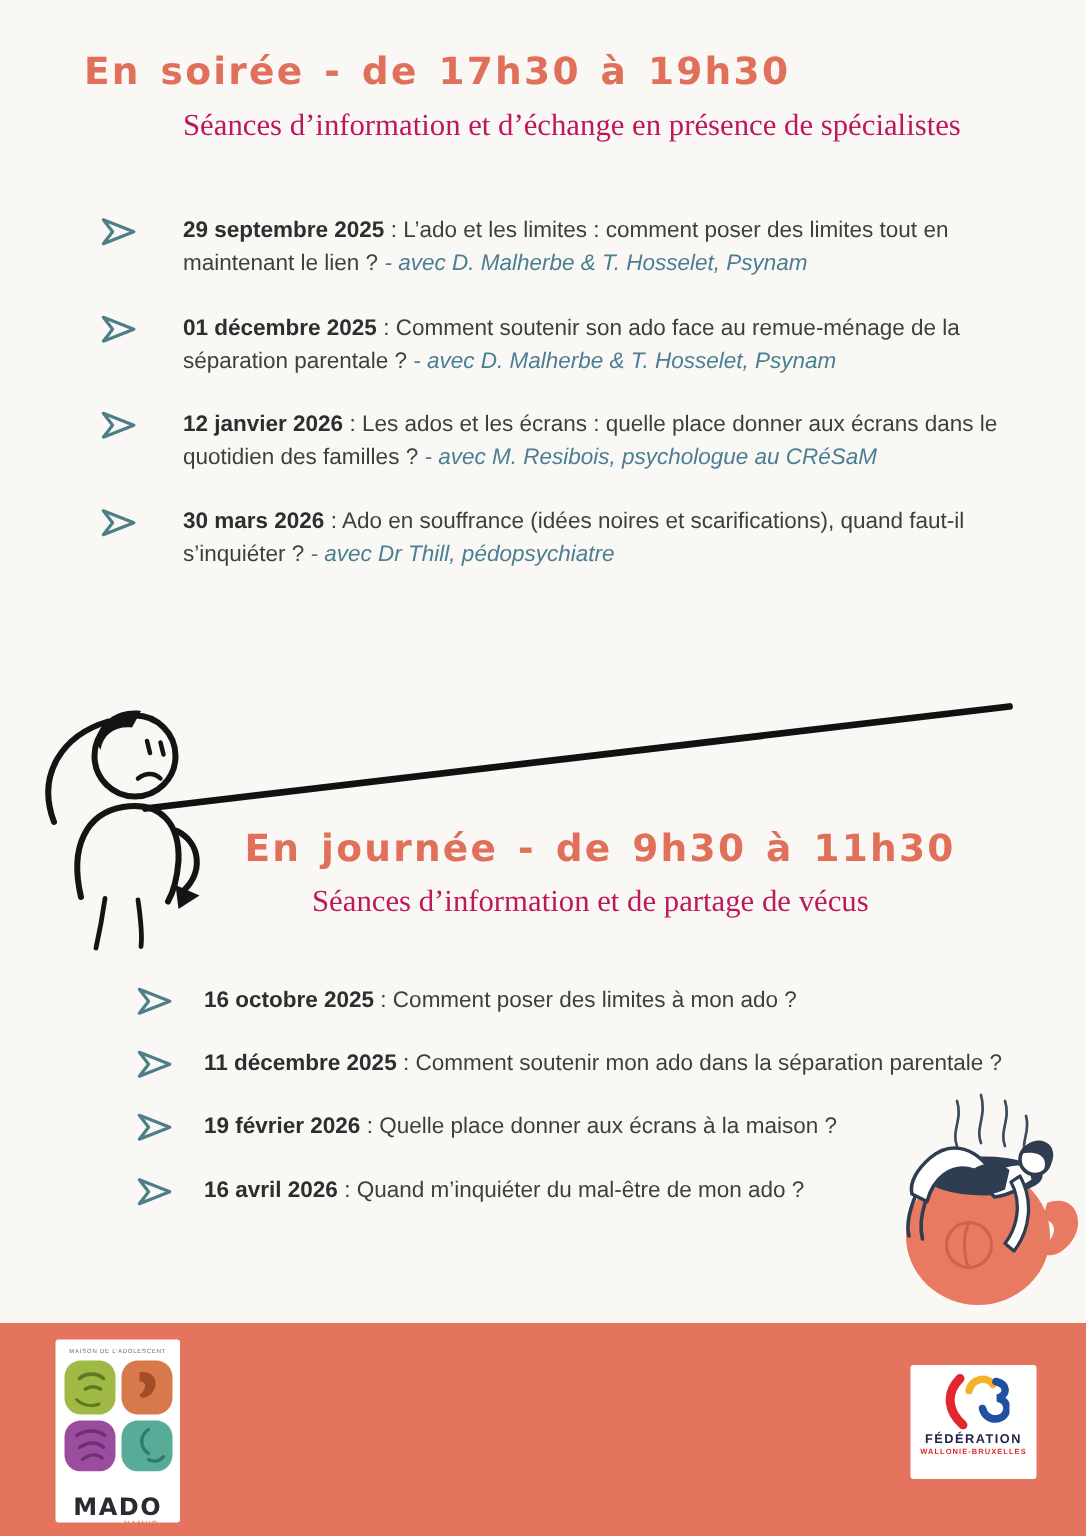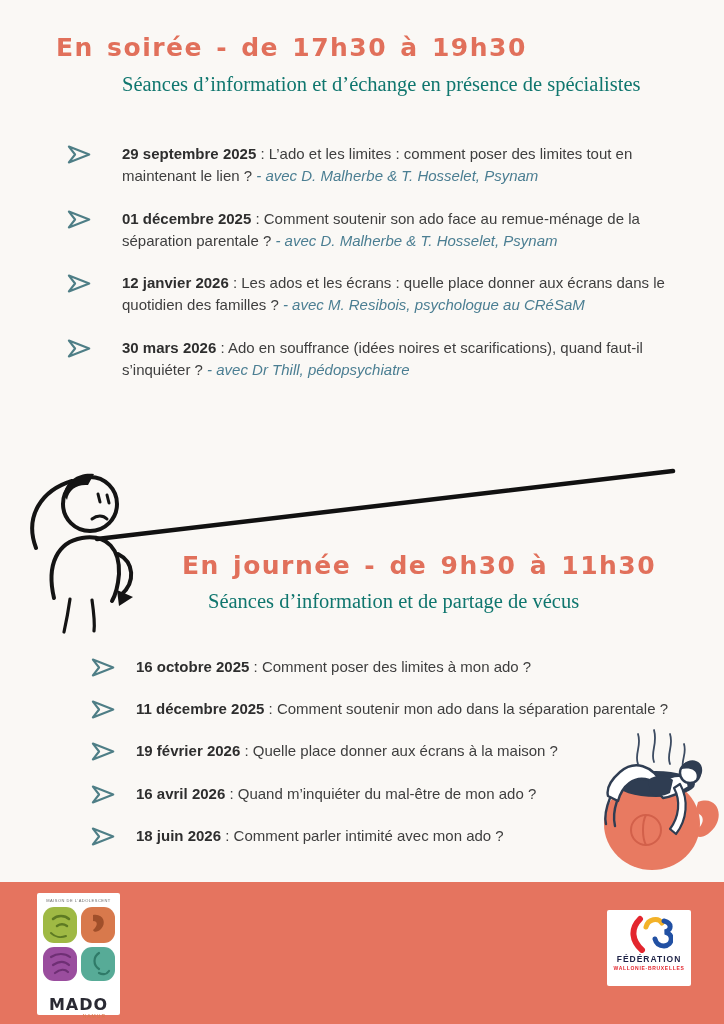--- a/index.html
+++ b/index.html
@@ -11,21 +11,21 @@
   
   .h-coral{
     position:absolute;
     font-family:"DejaVu Sans", sans-serif;
     font-weight:bold; font-size:25px; letter-spacing:1.5px; word-spacing:3px;
     color:#E1705B;
   }
   .h-serif{
     position:absolute;
     font-family:"Liberation Serif", serif;
-    font-size:20.5px; color:#0f766e;
+    font-size:20.5px; color:#be185d;
   }
   .item{position:absolute;}
   .item .bullet{position:absolute; left:0; top:1; width:27px; height:23px; display:block;}
   .item .bullet svg{width:27px; height:23px; display:block;}
   .item .bullet path{fill:none; stroke:#4E7E86; stroke-width:2.4; stroke-linejoin:round;}
   .item p{margin:0; font-size:15px; line-height:22px; color:#3E3E3E;}
   .item p b{color:#2E2E2E;}
   .item p .credit{font-style:italic; color:#4B7E92;text-align:right;}
   .ev{left:66px; width:632px;}
   .ev p{margin-left:56px; width:572px;}
@@ -109,21 +109,21 @@
     <path class="doodle" style="stroke-width:3" d="M85 27 L87 35"></path>
     <path class="doodle" style="stroke-width:3" d="M70 51 C75 47 81 47 85 51"></path>
     <path class="doodle" d="M14 80 C2 48 20 22 50 13"></path>
     <path class="doodle" d="M32 130 C24 96 36 74 60 70 C86 66 98 82 97 106 C96 118 94 126 90 133"></path>
     <path class="doodle" d="M96 86 C112 94 114 114 99 127"></path>
     <path d="M95 122 L111 129 L97 138 Z" fill="#141414" stroke="none"></path>
     <path class="doodle" style="stroke-width:3.2" d="M48 131 C46 145 44 155 42 164"></path>
     <path class="doodle" style="stroke-width:3.2" d="M70 132 C72 146 73 155 72 163"></path>
   </svg>
 
-  <div class="h-coral" style="left:182px; top:551px;">En journée - de 9h30 à 11h30</div>
+  <div class="h-coral" style="left:163px; top:551px;">En journée - de 9h30 à 11h30</div>
   <div class="h-serif" style="left:208px; top:590px;">Séances d’information et de partage de vécus</div>
 
   <div class="item day" style="top:656px">
     <span class="bullet">
         <svg viewBox="0 0 30 26">
           <path d="M3 4 L26 13 L3 22 L10 13 Z"></path>
         </svg>
       </span>
     <p><b>16 octobre 2025</b><span> : Comment poser des limites à mon ado ?</span></p>
   </div>
@@ -143,28 +143,20 @@
       </span>
     <p><b>19 février 2026</b><span> : Quelle place donner aux écrans à la maison ?</span></p>
   </div>
   <div class="item day" style="top:783px">
     <span class="bullet">
         <svg viewBox="0 0 30 26">
           <path d="M3 4 L26 13 L3 22 L10 13 Z"></path>
         </svg>
       </span>
     <p><b>16 avril 2026</b><span> : Quand m’inquiéter du mal-être de mon ado ?</span></p>
-  </div>
-  <div class="item day" style="top:825px">
-    <span class="bullet">
-        <svg viewBox="0 0 30 26">
-          <path d="M3 4 L26 13 L3 22 L10 13 Z"></path>
-        </svg>
-      </span>
-    <p><b>18 juin 2026</b><span> : Comment parler intimité avec mon ado ?</span></p>
   </div>
 
   <svg class="cup" viewBox="0 0 135 157">
     <g stroke="#3C4B61" stroke-width="1.8" fill="none" stroke-linecap="round">
       <path d="M52 42 C48 32 56 24 52 12"></path>
       <path d="M68 40 C64 30 72 22 68 8"></path>
       <path d="M84 42 C80 32 88 24 84 12"></path>
       <path d="M97 46 C95 38 101 32 98 22"></path>
     </g>
     <ellipse cx="66" cy="102" rx="48" ry="46" fill="#E87A61"></ellipse>

